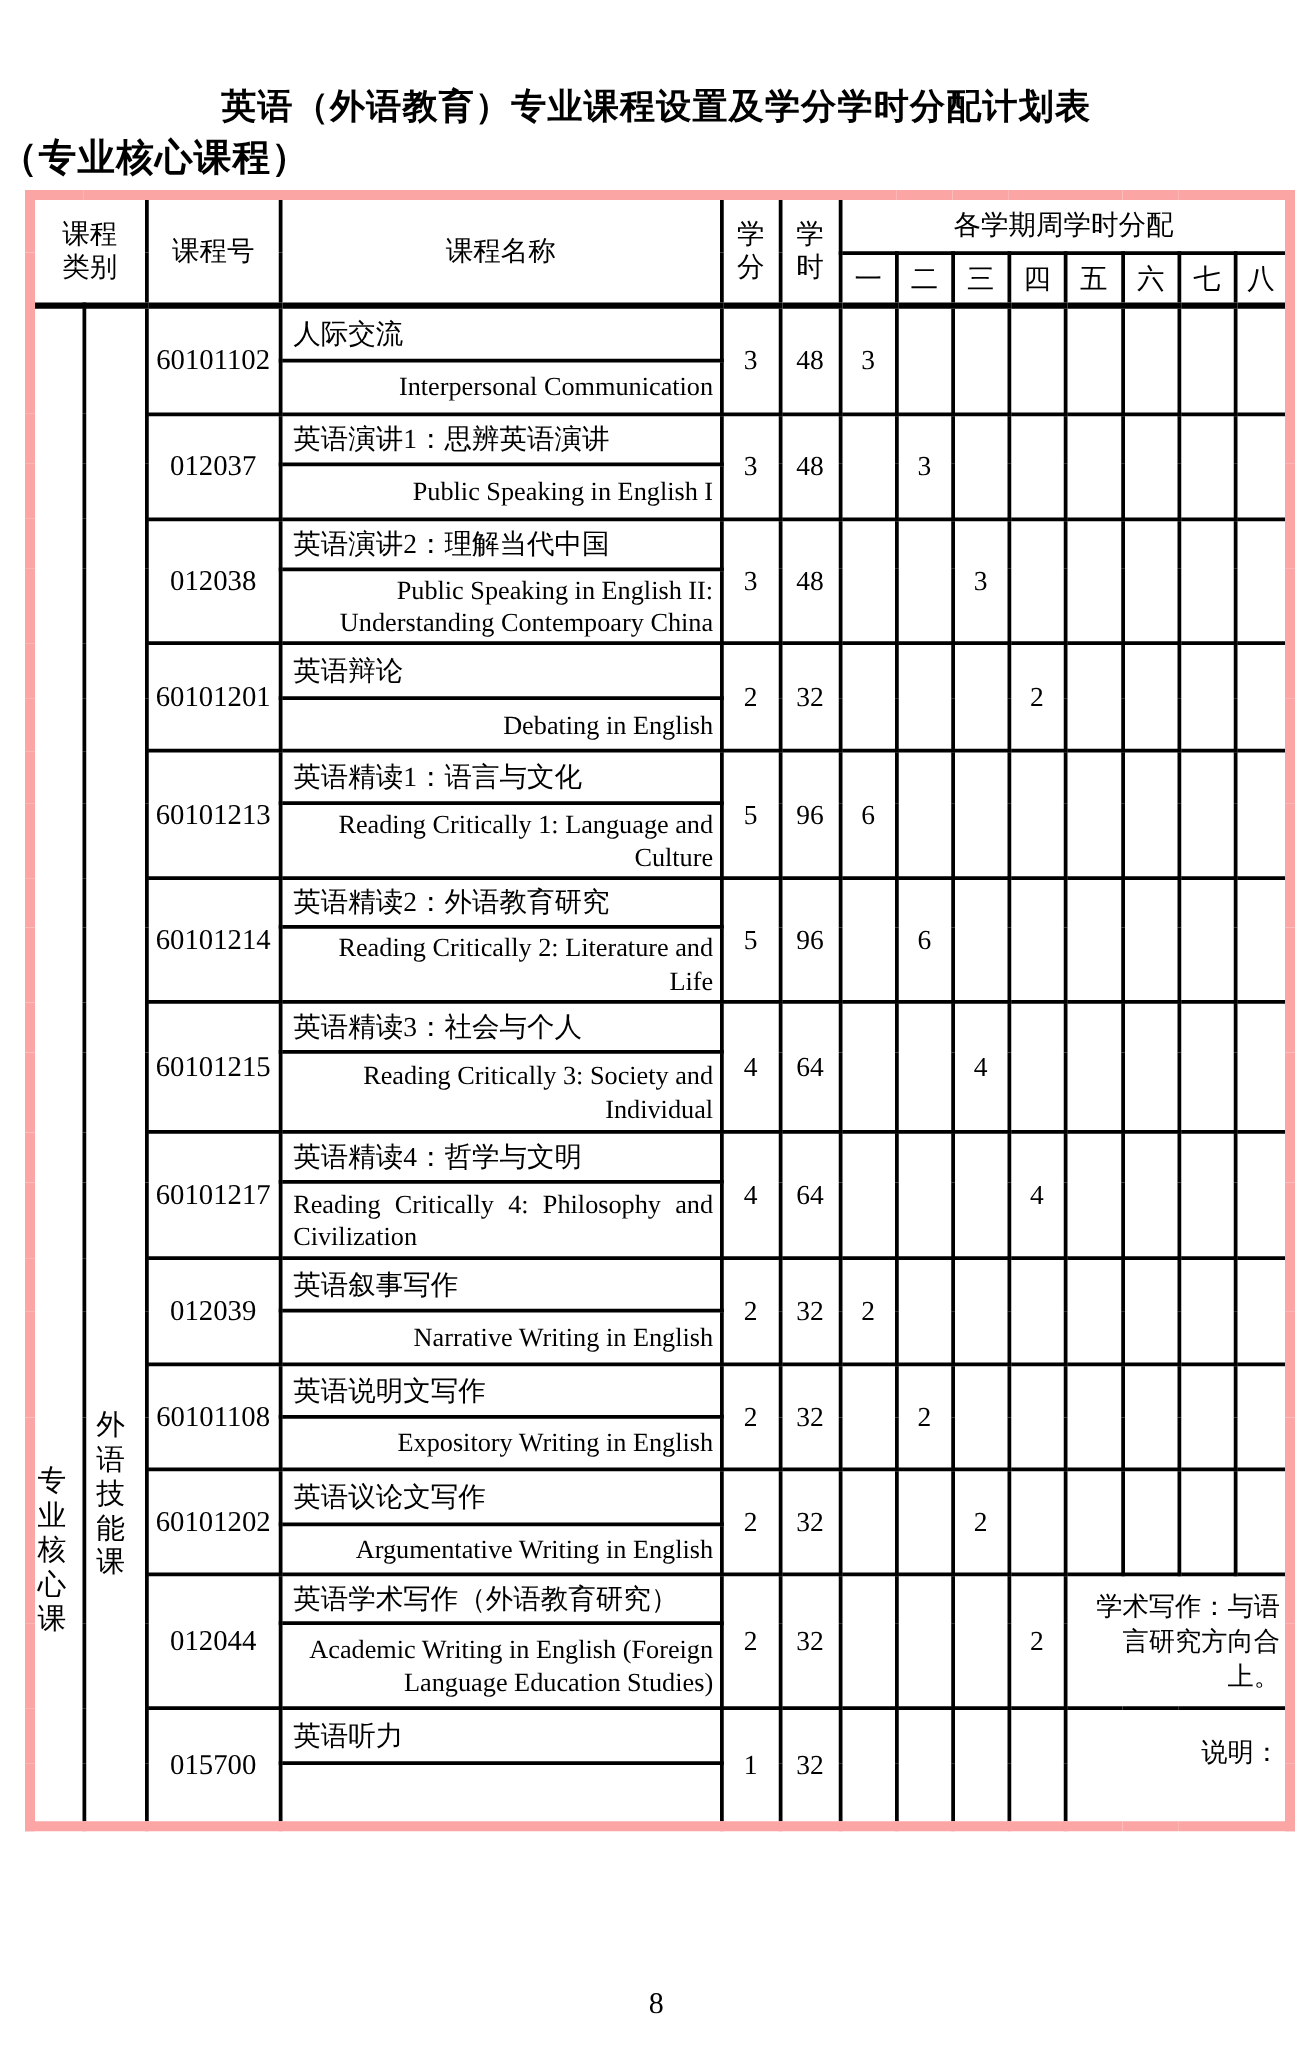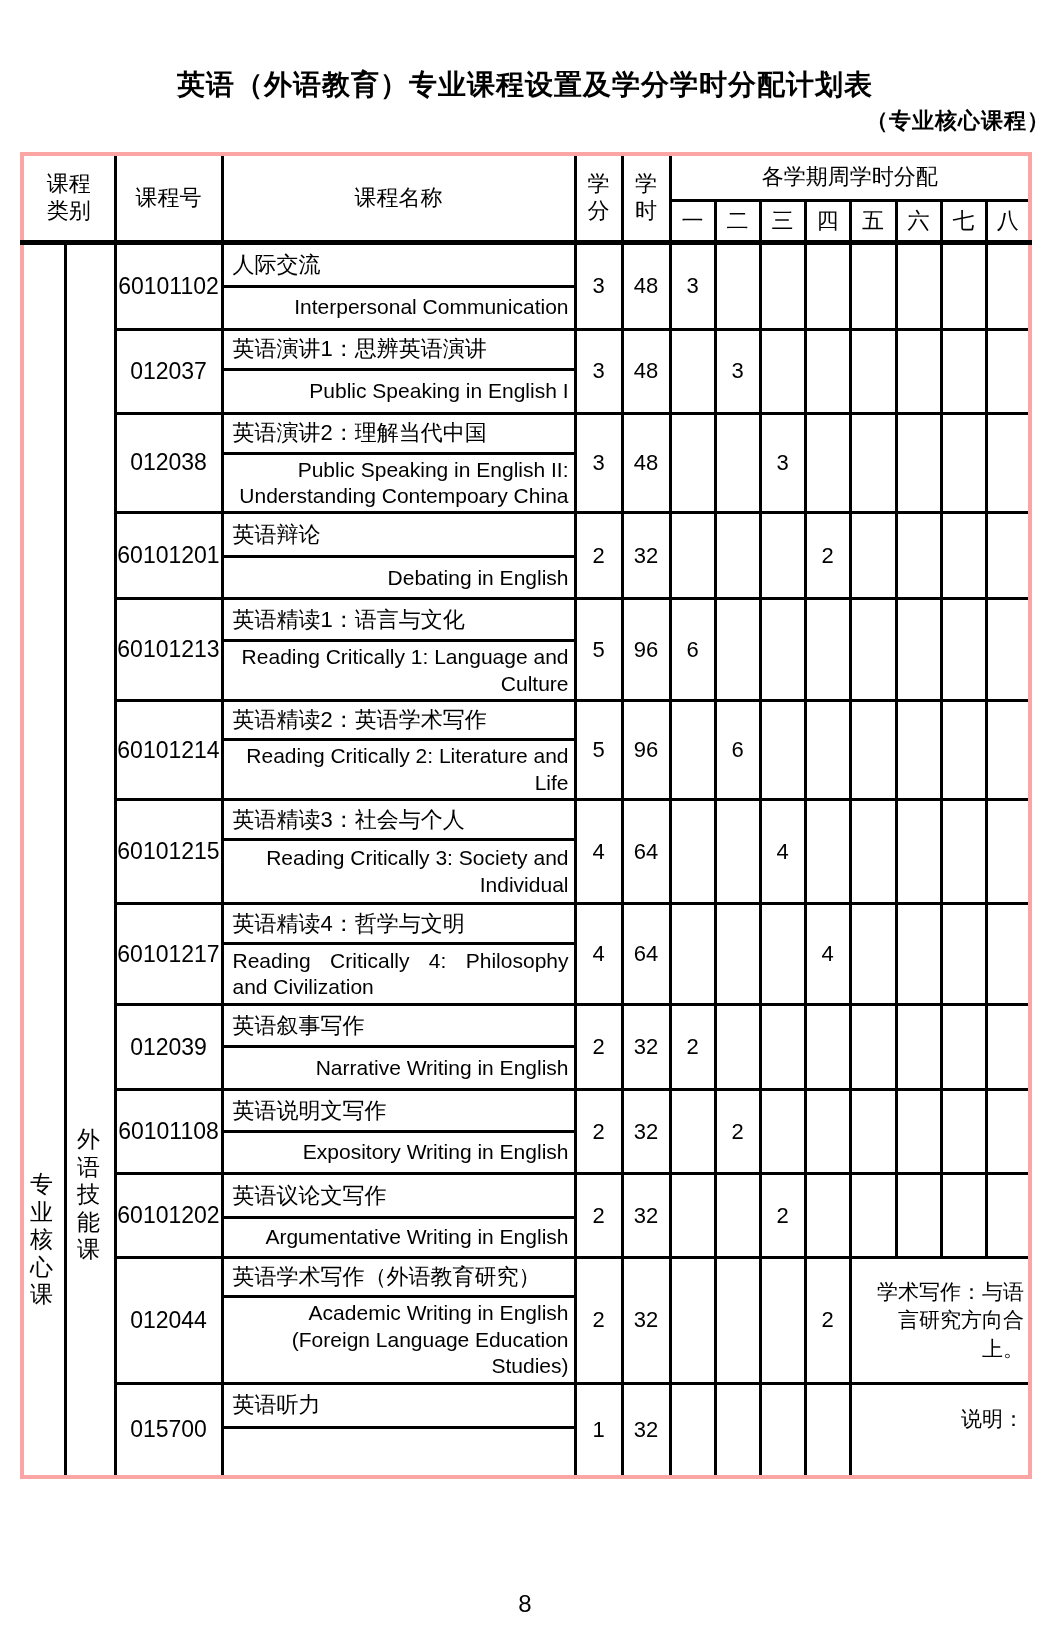--- a/index.html
+++ b/index.html
@@ -1,26 +1,26 @@
 <!DOCTYPE html>
 <html><head>
 <meta charset="utf-8">
 <style>
   html,body { margin:0; padding:0; background:#fff; }
   #page {
     position:relative; width:1050px; height:1650px; background:#ffffff;
-    font-family:Liberation Sans, sans-serif; color:#000;
+    font-family:Liberation Serif, serif; color:#000;
     overflow:hidden;
   }
   .title1 { position:absolute; top:66px; left:0; width:100%; text-align:center;
             font-size:28px; font-weight:bold; letter-spacing:1px; }
-  .title2 { position:absolute; top:106px; left:0; width:100%; text-align:right;
-            font-size:22px; font-weight:bold; letter-spacing:1px; }
+  .title2 { position:absolute; top:106px; left:0; width:100%; text-align:left;
+            font-size:30px; font-weight:bold; letter-spacing:1px; }
   #clip { position:absolute; left:20px; top:152px; width:1020px; height:1328px; overflow:hidden; }
-  table { border-collapse:collapse; table-layout:fixed; border:4px solid #fca5a5; }
+  table { border-collapse:collapse; table-layout:fixed; border:8px solid #fca5a5; }
   td, th { border:3px solid #000; padding:0; font-weight:normal; vertical-align:middle;
            overflow:hidden; }
   th { font-size:22px; text-align:center; }
   .hdrb { border-bottom-width:5px; }
   .pre { white-space:pre-line; line-height:1.22; }
   .c-no  { font-size:23px; text-align:center; }
   .c-zh  { font-size:22px; text-align:left; padding:2px 6px 2px 9px; }
   .c-en  { font-size:21px; text-align:right; padding:2px 5px 2px 9px; line-height:1.26; }
   .c-num { font-size:22px; text-align:center; }
   .c-note { font-size:21px; text-align:right; padding:4px 4px 4px 8px; line-height:1.35; }
@@ -184,21 +184,21 @@
         <td class="c-num" rowspan="2"></td>
         <td class="c-num" rowspan="2"></td>
         <td class="c-num" rowspan="2"></td>
       </tr>
       <tr class="r5b">
         <td class="c-en">Reading Critically 1: Language and Culture</td>
       </tr>
 
       <tr class="r6a">
         <td class="c-no" rowspan="2">60101214</td>
-        <td class="c-zh">英语精读2：英语学术写作</td>
+        <td class="c-zh">英语精读2：外语教育研究</td>
         <td class="c-num" rowspan="2">5</td>
         <td class="c-num" rowspan="2">96</td>
         <td class="c-num" rowspan="2"></td>
         <td class="c-num" rowspan="2">6</td>
         <td class="c-num" rowspan="2"></td>
         <td class="c-num" rowspan="2"></td>
         <td class="c-num" rowspan="2"></td>
         <td class="c-num" rowspan="2"></td>
         <td class="c-num" rowspan="2"></td>
         <td class="c-num" rowspan="2"></td>

